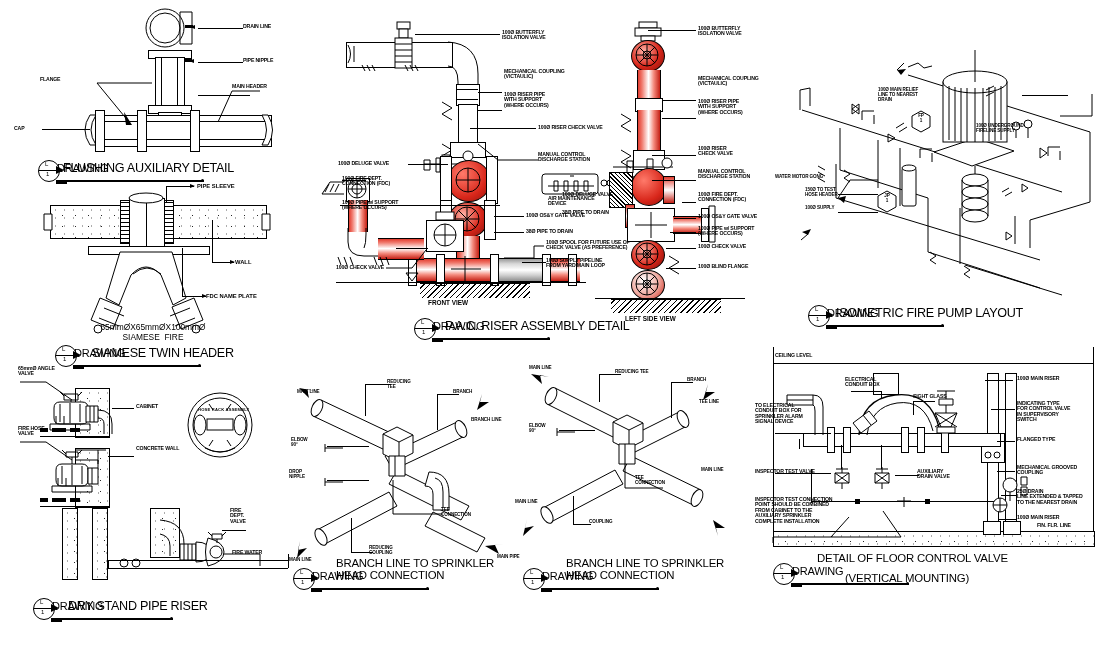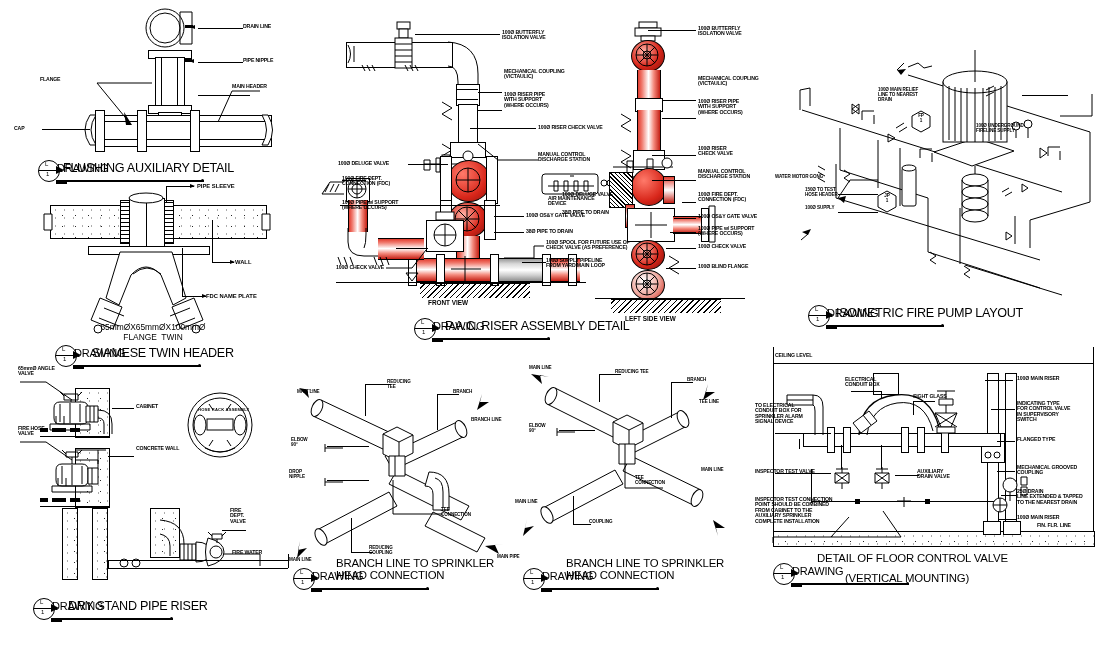--- a/index.html
+++ b/index.html
@@ -173,21 +173,21 @@
     <div class="arrowR" style="left:230px;top:79.5px;"></div>
     <div class="leaderv" style="left:182px;top:68px;height:48px;"></div>
     <div class="leader" style="left:182px;top:116px;width:24px;"></div>
     <div class="arrowR" style="left:202px;top:113.5px;"></div>
 
     <div class="lbl t55" style="left:197px;top:3px;">PIPE SLEEVE</div>
     <div class="lbl t55" style="left:235px;top:79px;">WALL</div>
     <div class="lbl t55" style="left:206px;top:113px;">FDC NAME PLATE</div>
 
     <div class="lbl t8" style="left:88px;top:143px;text-align:center;width:130px;">65mmØX65mmØX100mmØ</div>
-    <div class="lbl t8" style="left:88px;top:153px;text-align:center;width:130px;">FLANGE  TWIN</div>
+    <div class="lbl t8" style="left:88px;top:153px;text-align:center;width:130px;">SIAMESE  FIRE</div>
 
     <div class="bubble" style="left:55px;top:165px;">
       <div class="circ"></div>
         <div class="mid"></div>
       <div class="l">L</div>
       <div class="n">1</div>
       <div class="arr"></div>
     </div>
     <div class="lbl dwg" style="left:74px;top:168px;">DRAWING</div>
     <div class="lbl title" style="left:92px;top:167px;">SIAMESE TWIN HEADER</div>

